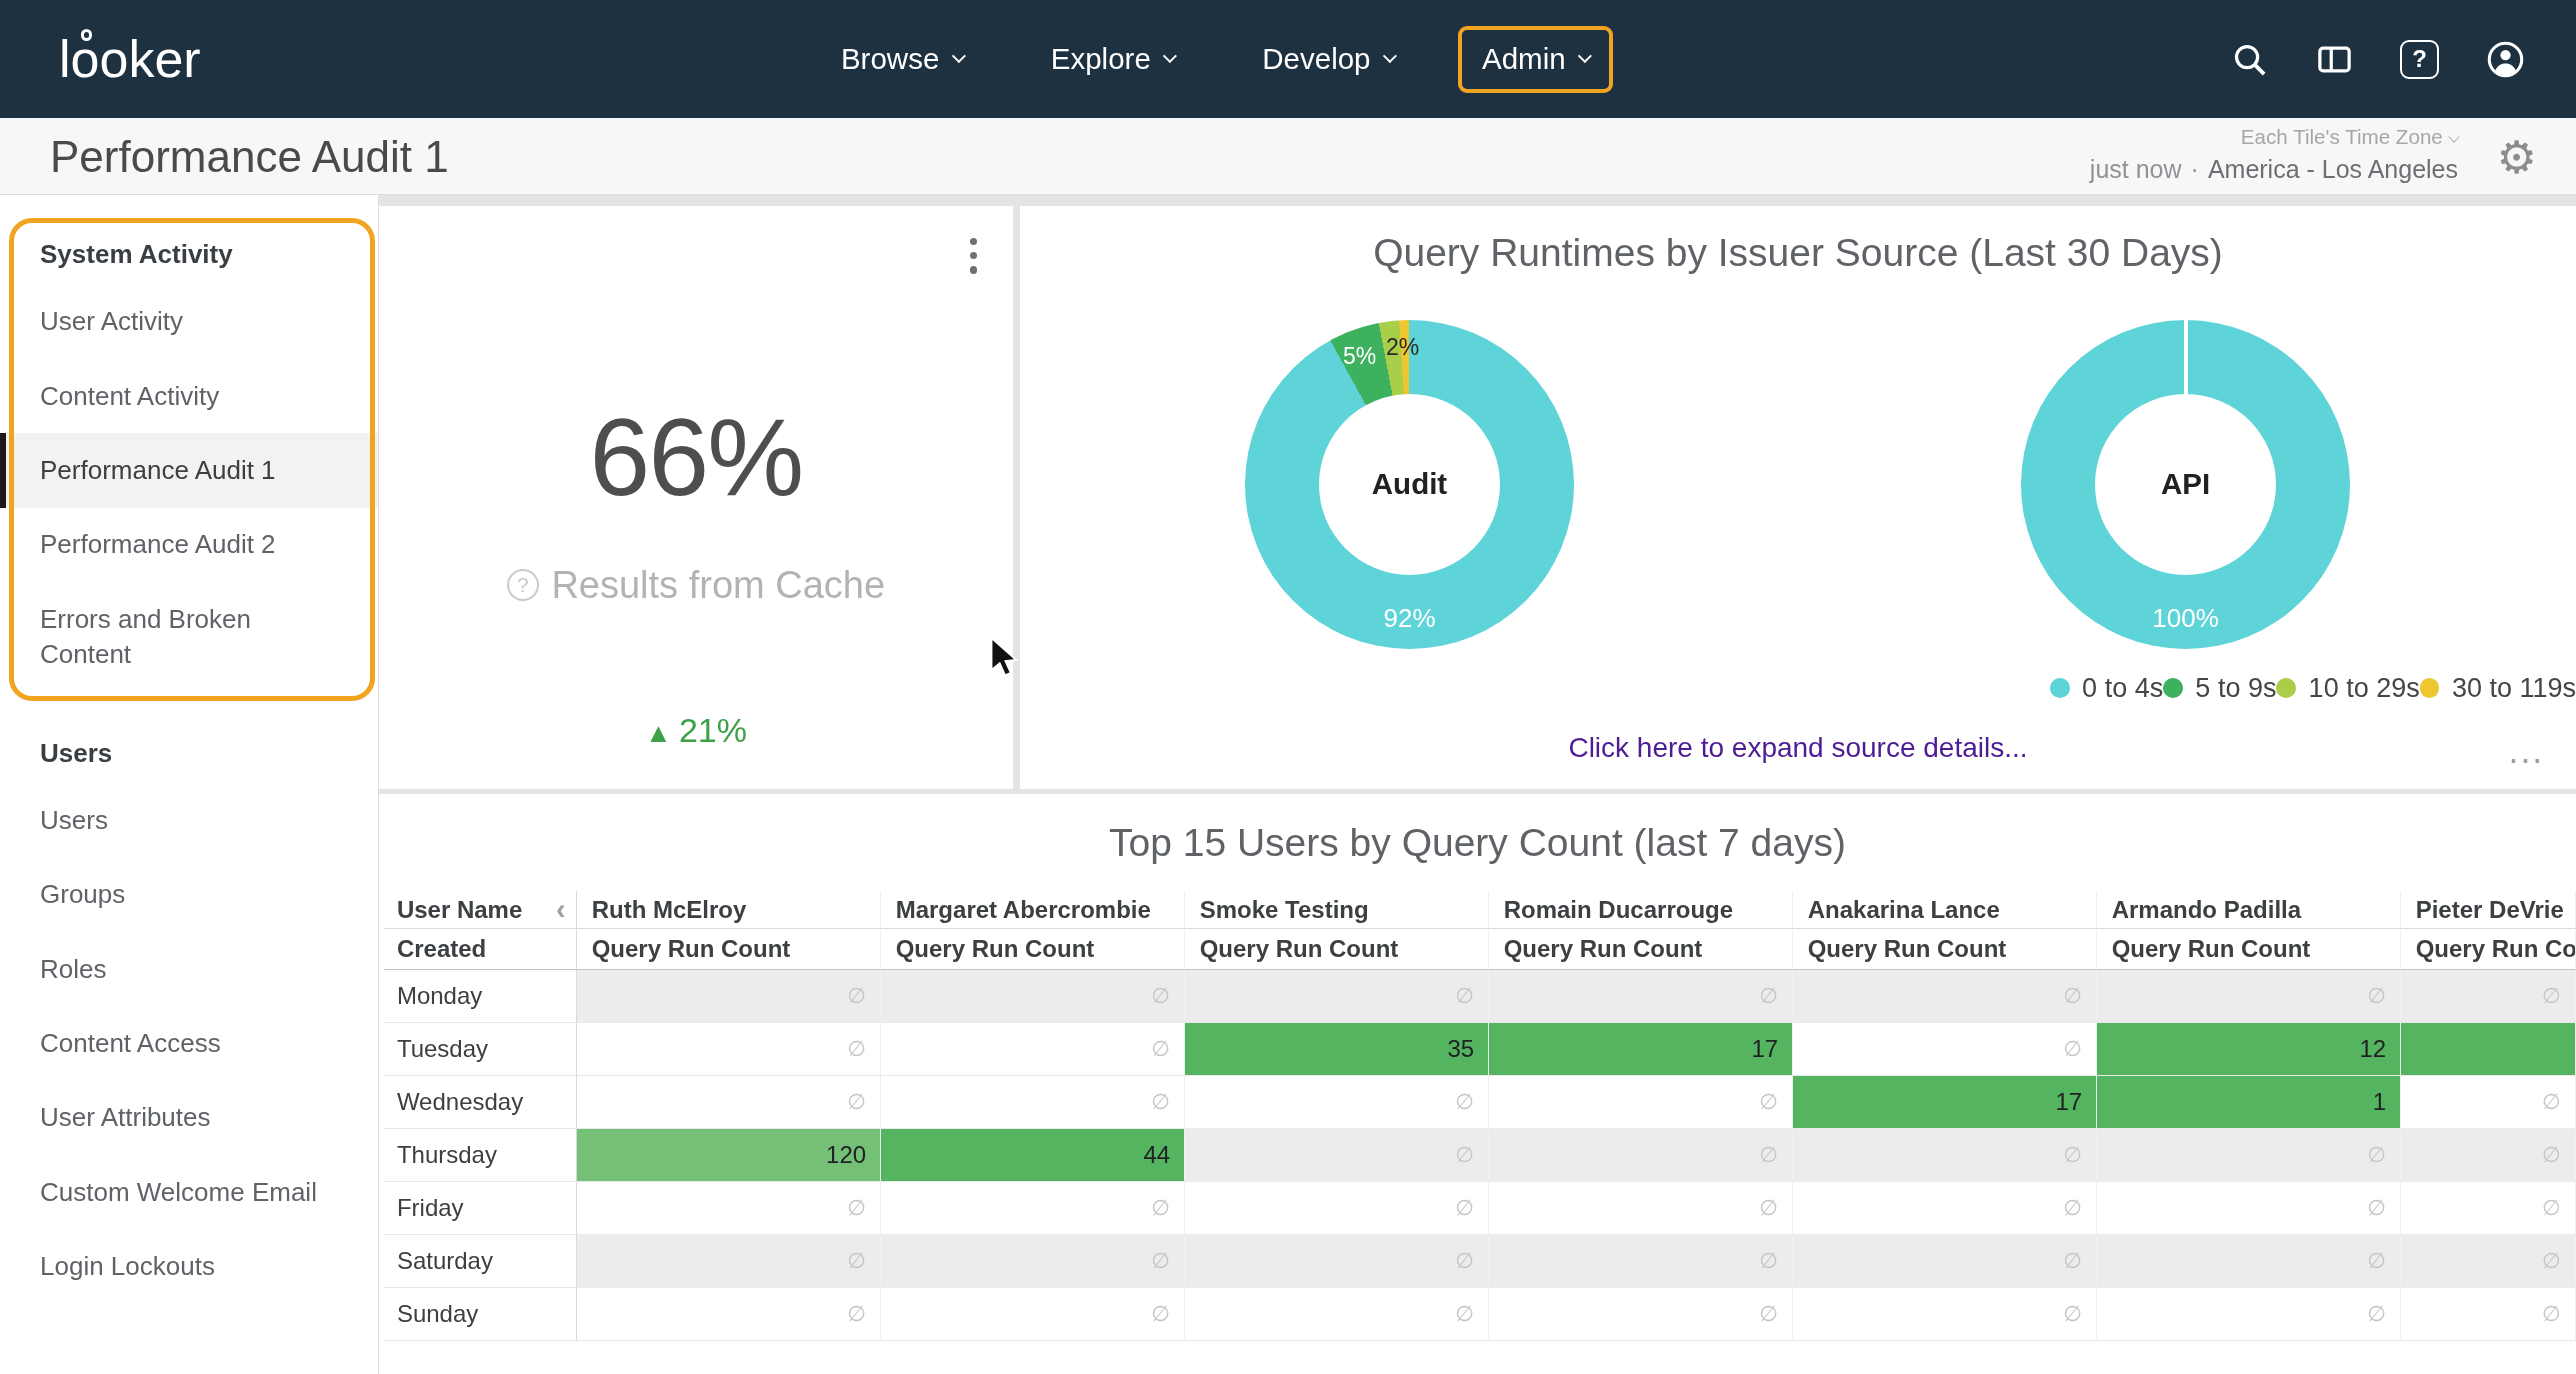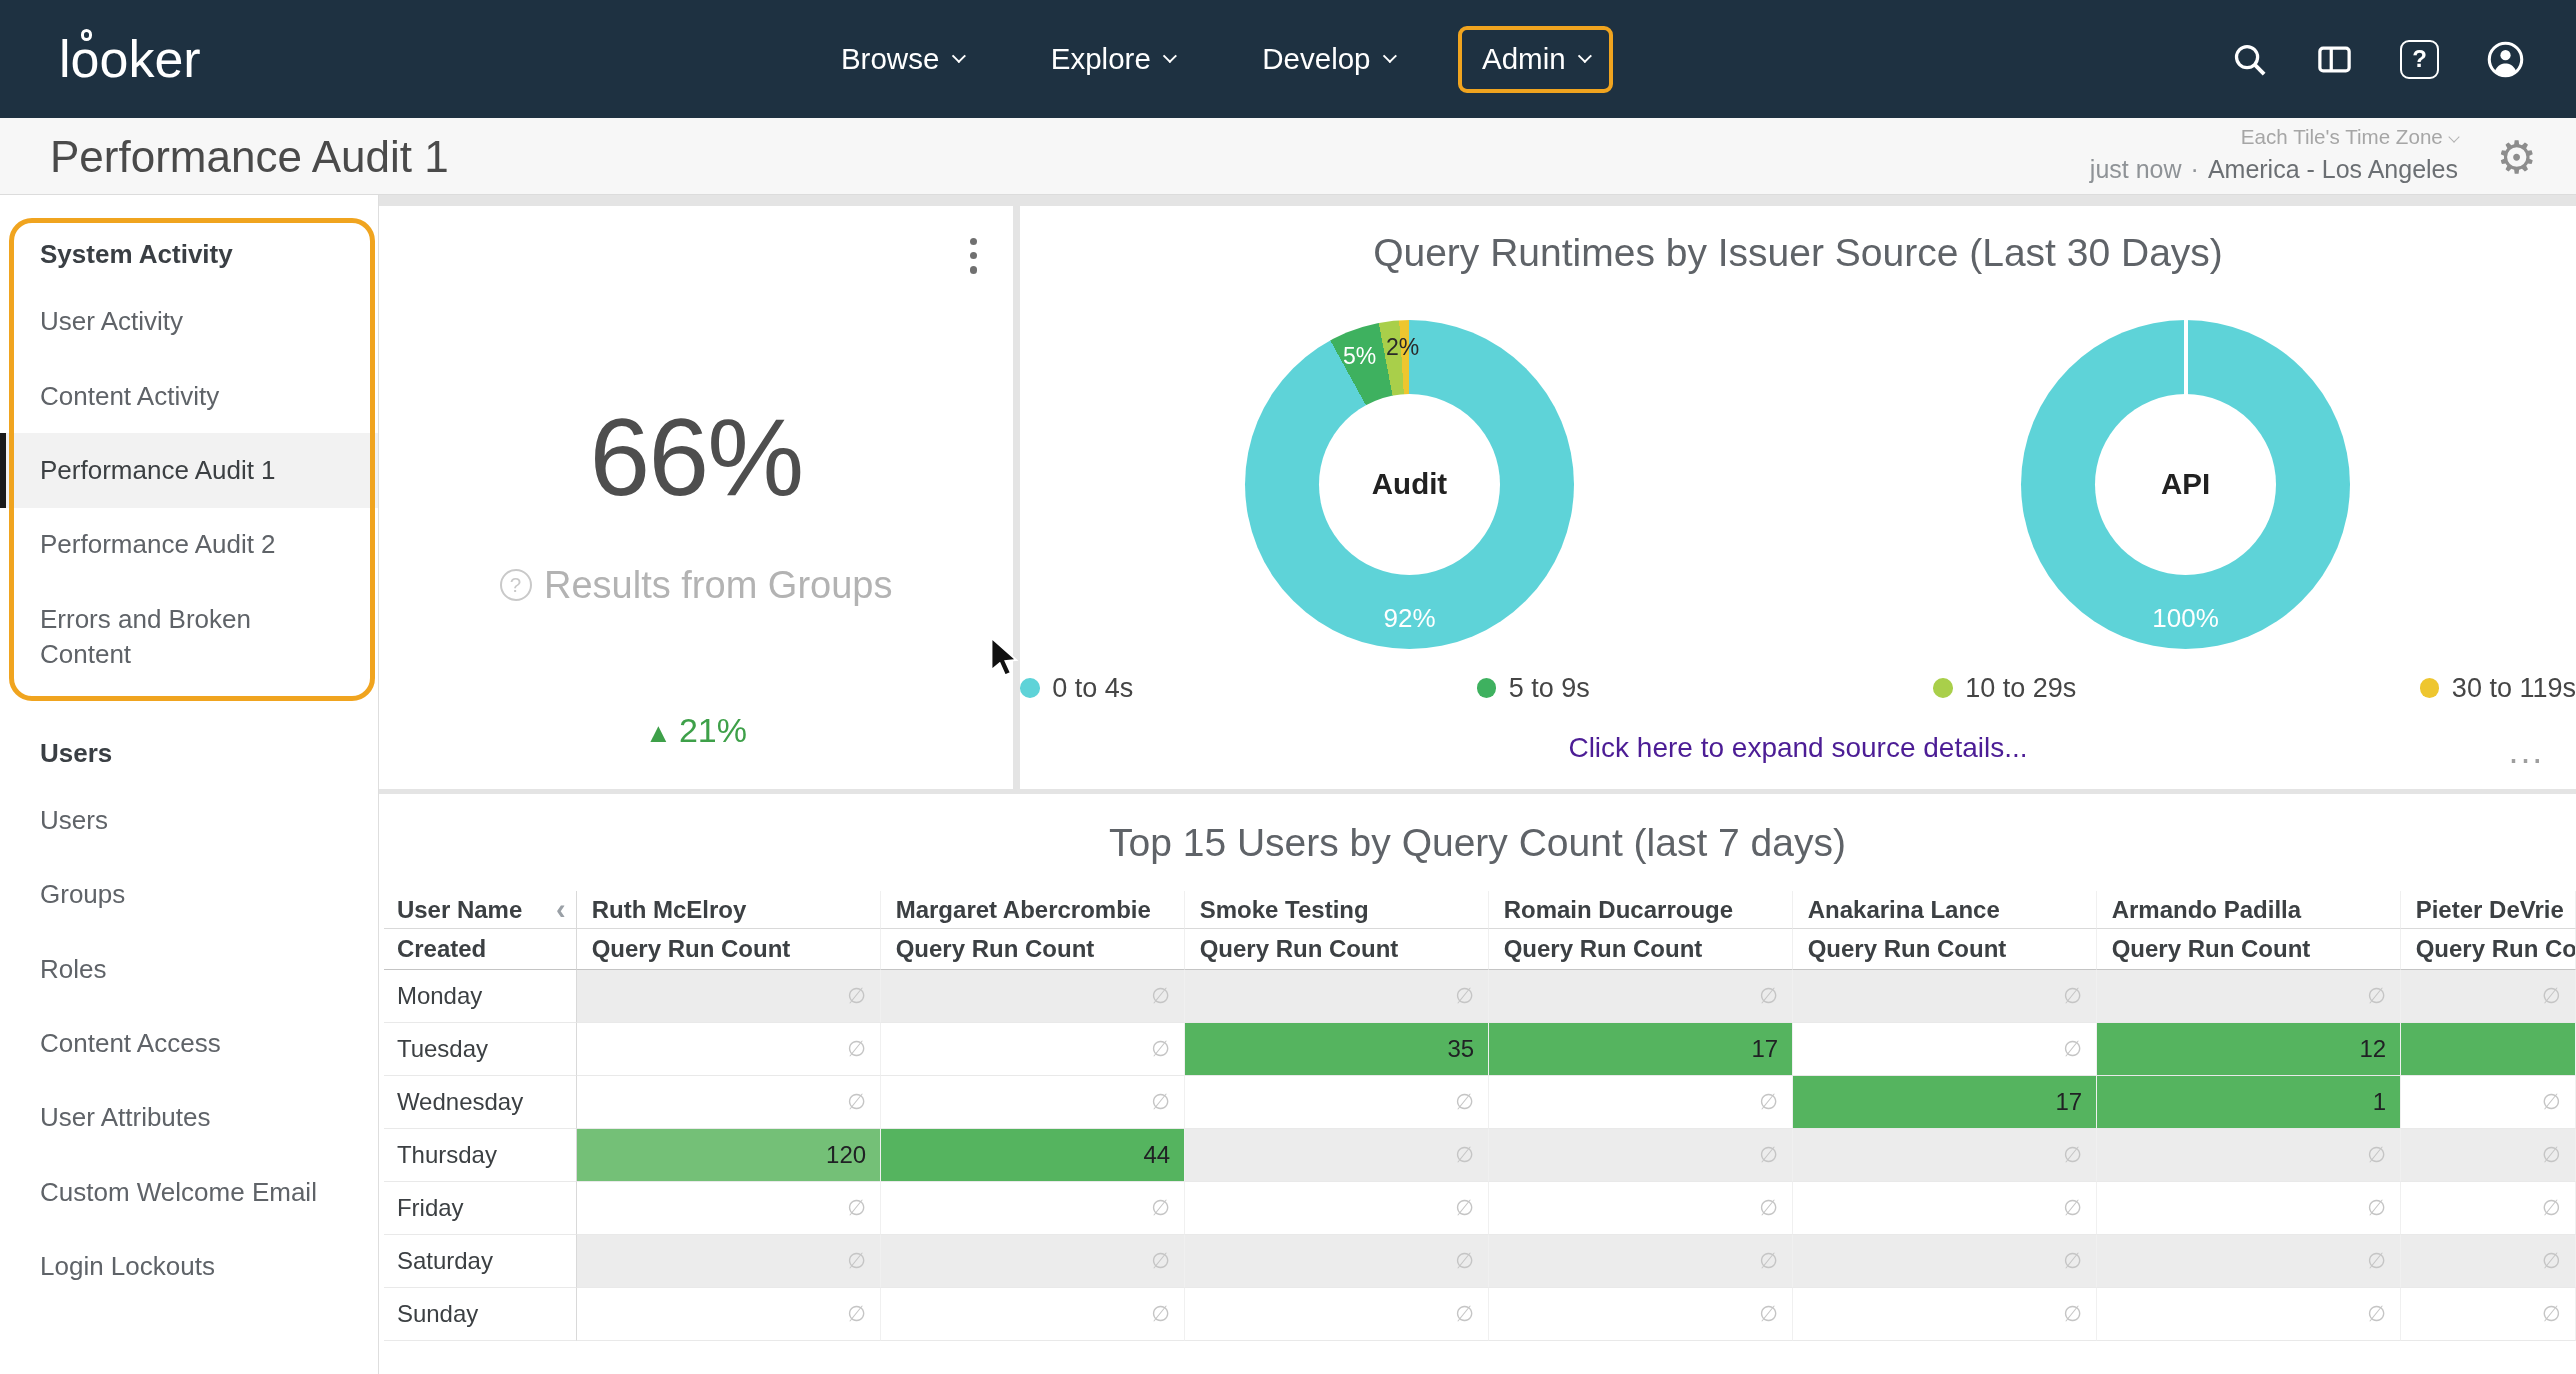--- a/index.html
+++ b/index.html
@@ -66,21 +66,21 @@
   .donut { position:absolute; width:329px; height:329px; border-radius:50%; top:114px; }
   .donut-left { left:225px; }
   .donut-right { left:1001px; }
   .donut-hole { position:absolute; left:74px; top:74px; width:181px; height:181px; background:#fff; border-radius:50%;
                 display:flex; align-items:center; justify-content:center; }
   .donut-center { font-size:29.5px; font-weight:bold; color:#212121; }
   .donut-pct { position:absolute; bottom:14.3px; left:0; right:0; text-align:center; font-size:26px; color:#fff; }
   .callout-1 { position:absolute; left:98px; top:23px; font-size:23px; color:#fff; }
   .callout-2 { position:absolute; left:141px; top:14.3px; font-size:23px; color:#2a2a2a; }
   .donut-sep { position:absolute; left:163px; top:0; width:3.6px; height:75px; background:#fff; }
-  .legend { position:absolute; top:467px; left:0; right:0; display:flex; justify-content:space-between; gap:57px; }
+  .legend { position:absolute; top:467px; left:0; right:0; display:flex; justify-content:flex-end; }
   .legend-item { display:flex; align-items:center; gap:12.5px; cursor:pointer; }
   .legend-dot { width:19.7px; height:19.7px; border-radius:50%; }
   .legend-label { font-size:27px; color:#454545; }
   .expand-link { position:absolute; top:526px; left:0; right:0; text-align:center; font-size:28px; color:#4c1d95; cursor:pointer; }
   .overflow-dots { position:absolute; right:32px; top:524px; font-size:36px; color:#9e9e9e; letter-spacing:1.8px; cursor:pointer; }
 
   
   .table-title { position:absolute; top:27px; left:0; right:0; text-align:center; font-size:39px; color:#5f6368; }
   .qtable { position:absolute; left:5.4px; top:97px; right:0; display:grid;
             grid-template-columns:193px repeat(6, 304px) minmax(0,1fr);
@@ -188,21 +188,21 @@
 
     <section class="tile tile-cache">
       <div class="kebab">
           <i></i>
           <i></i>
           <i></i>
         </div>
       <div class="big-num">66%</div>
       <div class="cache-label">
         <span class="q-circle">?</span>
-        <span>Results from Groups</span>
+        <span>Results from Cache</span>
       </div>
       <div class="delta">
         <span class="arrow">▲</span><span>21%</span>
       </div>
     </section>
 
     <section class="tile tile-donut">
       <div class="donut-title">Query Runtimes by Issuer Source (Last 30 Days)</div>
 
       <div class="donut donut-left" style="background: conic-gradient(rgb(94, 211, 216) 0%, rgb(94, 211, 216) 92%, rgb(62, 177, 95) 92%, rgb(62, 177, 95) 97%, rgb(169, 207, 74) 97%, rgb(169, 207, 74) 99%, rgb(238, 198, 47) 99%, rgb(238, 198, 47) 100%);">

